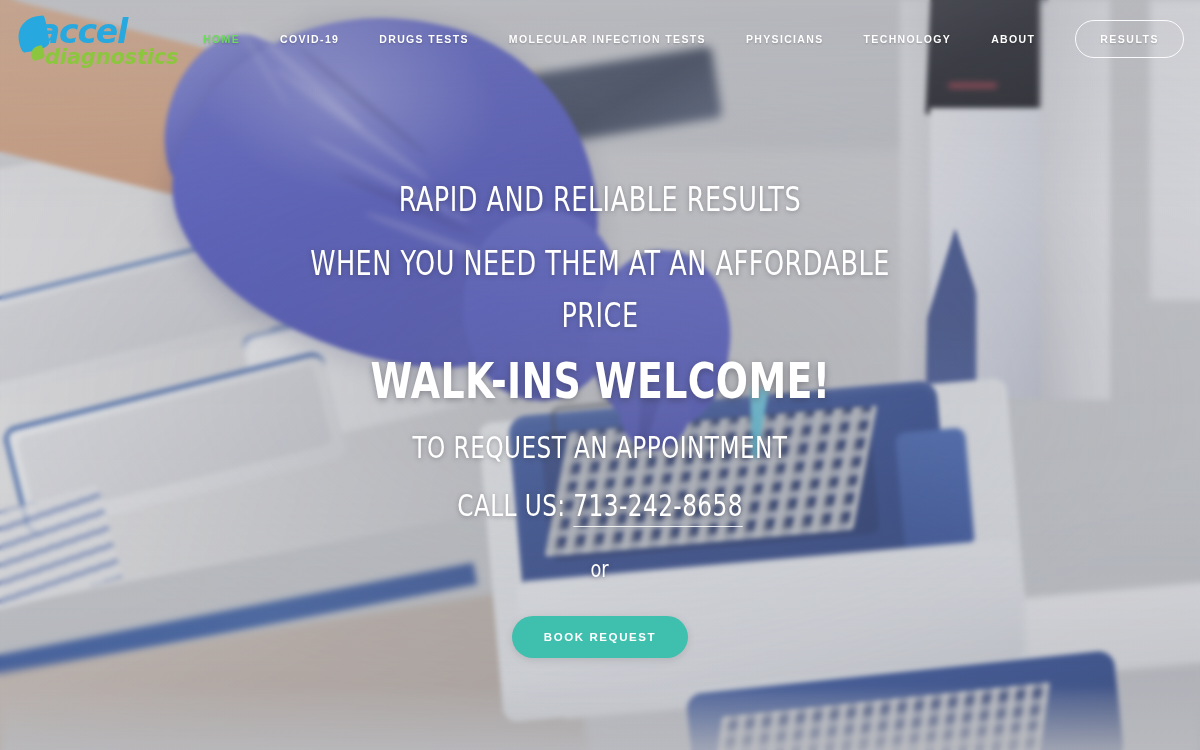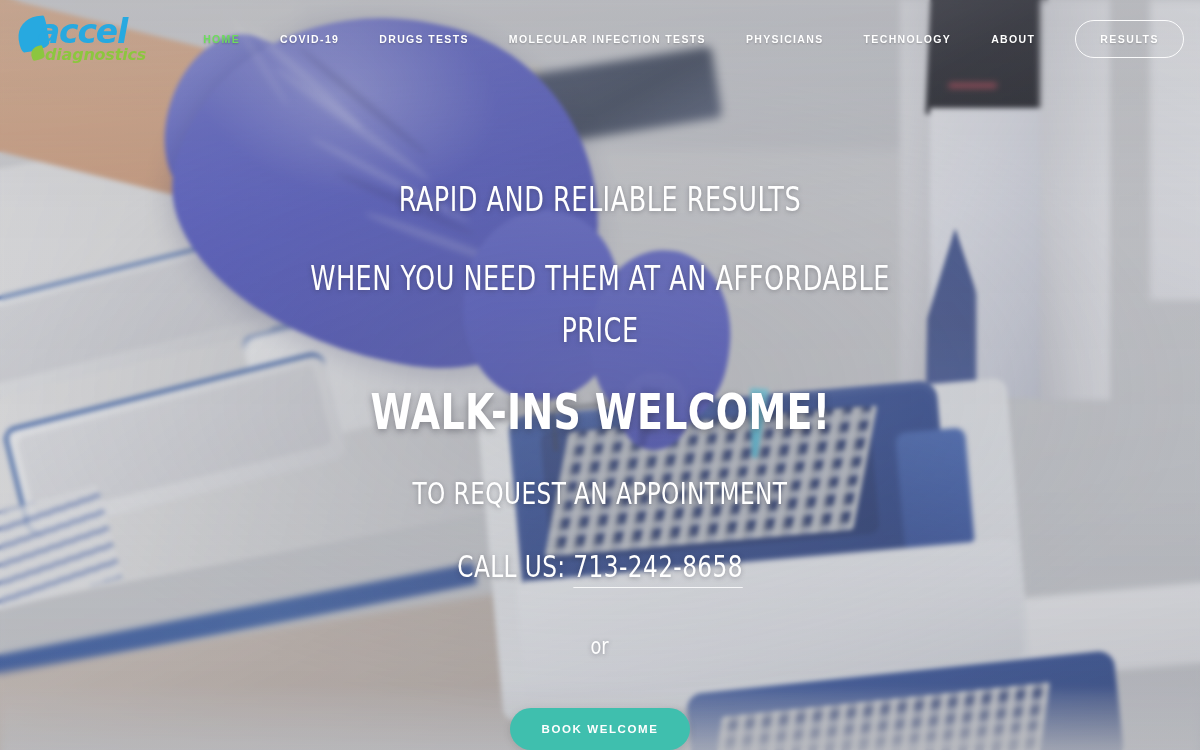--- a/index.html
+++ b/index.html
@@ -460,21 +460,21 @@
     left: 17px; top: 33px;
     width: 13px; height: 14px;
     background: #8cc63f;
     border-radius: 70% 10% 60% 14% / 60% 70% 22% 42%;
     transform: rotate(-10deg);
   }
   .logo-diag {
     position: absolute;
     left: 31px; top: 32px;
     font-family: "DejaVu Sans", sans-serif;
-    font-size: 16px;
+    font-size: 21px;
     font-weight: 700;
     font-style: italic;
     letter-spacing: -0.2px;
     color: #8cc63f;
     text-align: right;
   }
 
   .nav {
     margin-left: auto;
     margin-right: 16px;
@@ -512,21 +512,21 @@
 
   
   .hero {
     position: absolute;
     left: 0; top: 0;
     width: 1200px; height: 750px;
     z-index: 15;
     display: flex;
     flex-direction: column;
     align-items: center;
-    justify-content: space-between;
+    justify-content: flex-start;
     padding-top: 178px;
     text-align: center;
     color: #ffffff;
   }
 
   .cond {
     font-family: "Liberation Sans Narrow", "DejaVu Sans Condensed", "Liberation Sans", sans-serif;
     transform: scaleX(.86);
     transform-origin: center;
   }
@@ -682,16 +682,16 @@
 
   <div class="hero">
     <div class="line-1 cond">RAPID AND RELIABLE RESULTS</div>
     <div class="line-2 cond">WHEN YOU NEED THEM AT AN AFFORDABLE PRICE</div>
     <div class="line-3 cond">WALK-INS WELCOME!</div>
     <div class="line-4 cond">TO REQUEST AN APPOINTMENT</div>
     <div class="line-5 cond">
       <span>CALL US: </span><a class="phone-link" href="#">713-242-8658</a>
     </div>
     <div class="line-or cond">or</div>
-    <button class="book-btn">BOOK WELCOME</button>
+    <button class="book-btn">BOOK REQUEST</button>
   </div>
 
 </div>
 
 </body></html>

